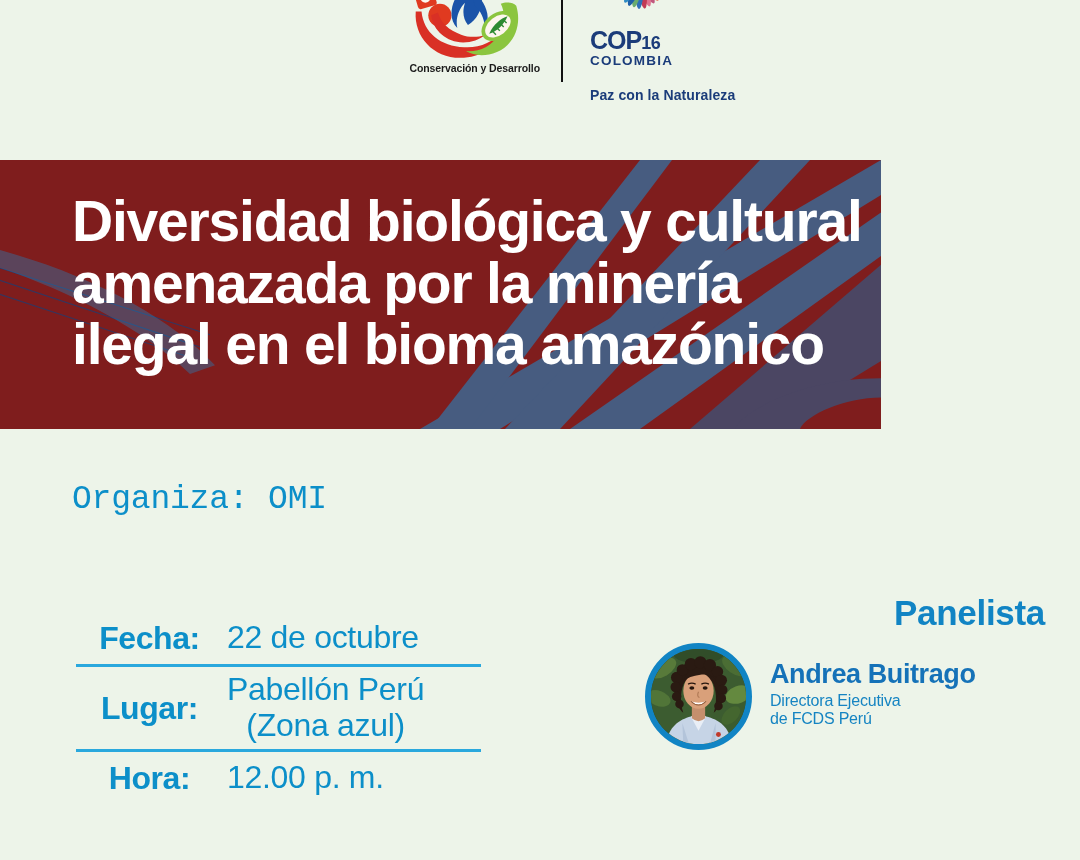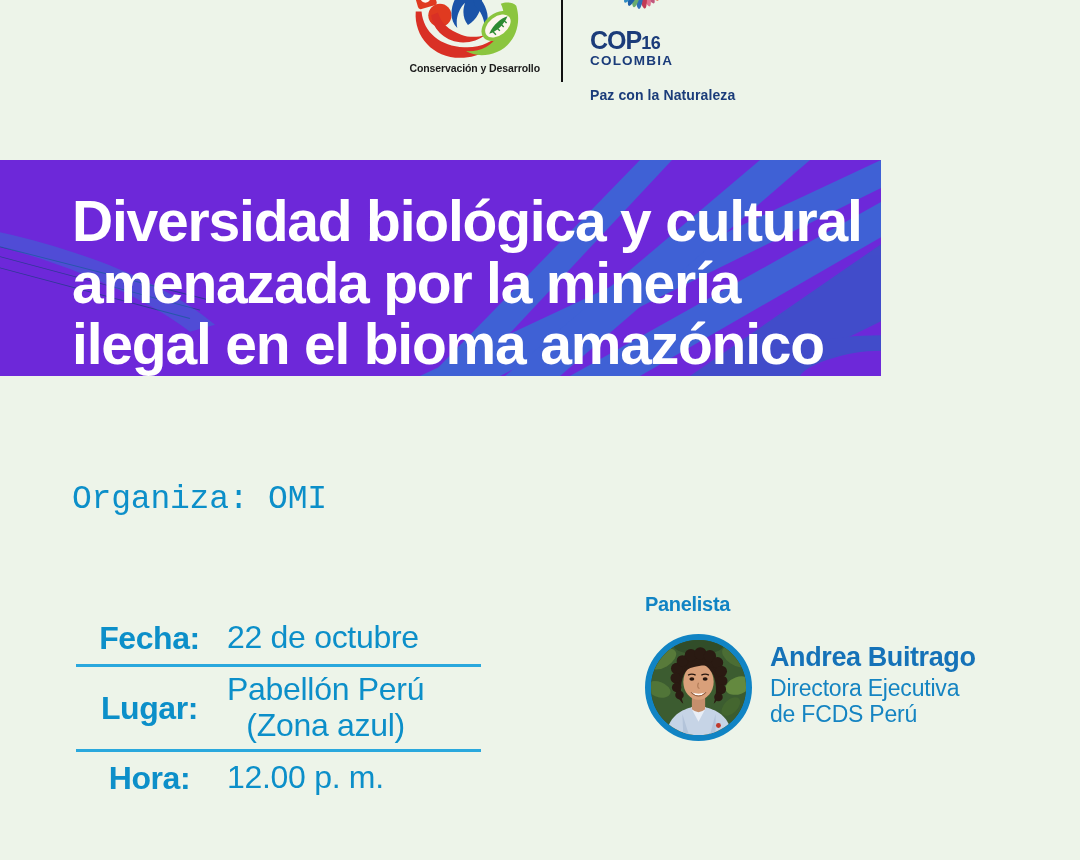--- a/index.html
+++ b/index.html
@@ -122,22 +122,22 @@
     margin-top: 20px;
     white-space: nowrap;
   }
 
   
   .title-banner {
     position: absolute;
     left: 0;
     top: 160px;
     width: 881px;
-    height: 216px;
-    background: #6d28d9;
+    height: 269px;
+    background: #7f1d1d;
     overflow: hidden;
     padding-left: 40px;
   }
   .banner-rays {
     position: absolute;
     inset: 0;
     width: 100%;
     height: 100%;
   }
   .title-text {
@@ -201,25 +201,26 @@
   .row-lugar { min-height: 82px; }
 
   
   .panelist-block {
     position: absolute;
     left: 645px;
     top: 593px;
     width: 400px;
   }
   .panelist-heading {
-    font-size: 20px;
+    font-size: 35px;
     font-weight: 800;
     color: #1184c4;
     letter-spacing: -0.3px;
-    margin-bottom: 18px;
+    margin-bottom: 10px;
+    text-align: right;
   }
   .panelist-card {
     display: flex;
     align-items: center;
   }
   .avatar {
     position: relative;
     width: 107px;
     height: 107px;
     flex: 0 0 107px;
@@ -239,21 +240,21 @@
     padding-bottom: 4px;
   }
   .panelist-name {
     font-size: 27px;
     font-weight: 800;
     color: #1572b8;
     letter-spacing: -0.4px;
     line-height: 1.1;
   }
   .panelist-role {
-    font-size: 23px;
+    font-size: 16px;
     font-weight: 400;
     color: #1584c2;
     line-height: 1.16;
     margin-top: 2px;
     letter-spacing: -0.2px;
   }
 </style>
 </head>
 <body>
 

